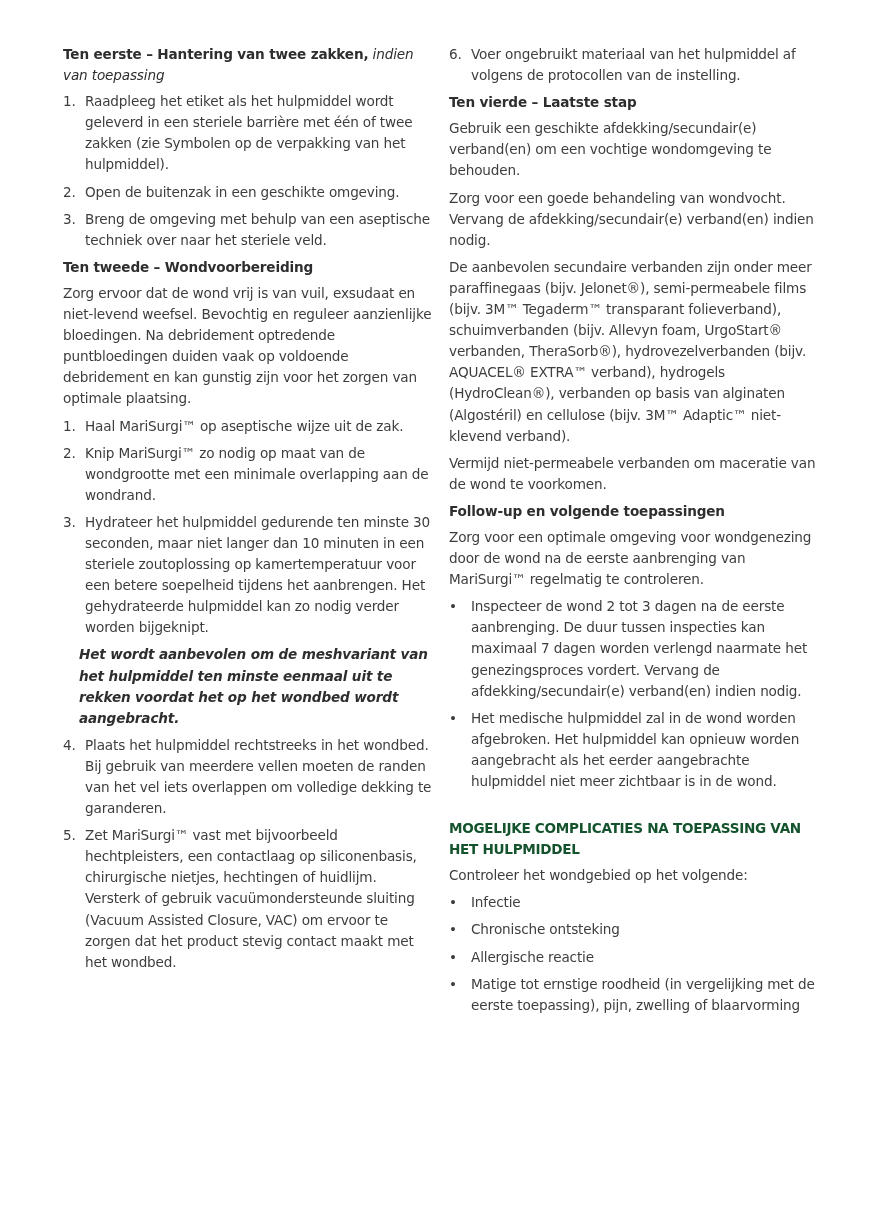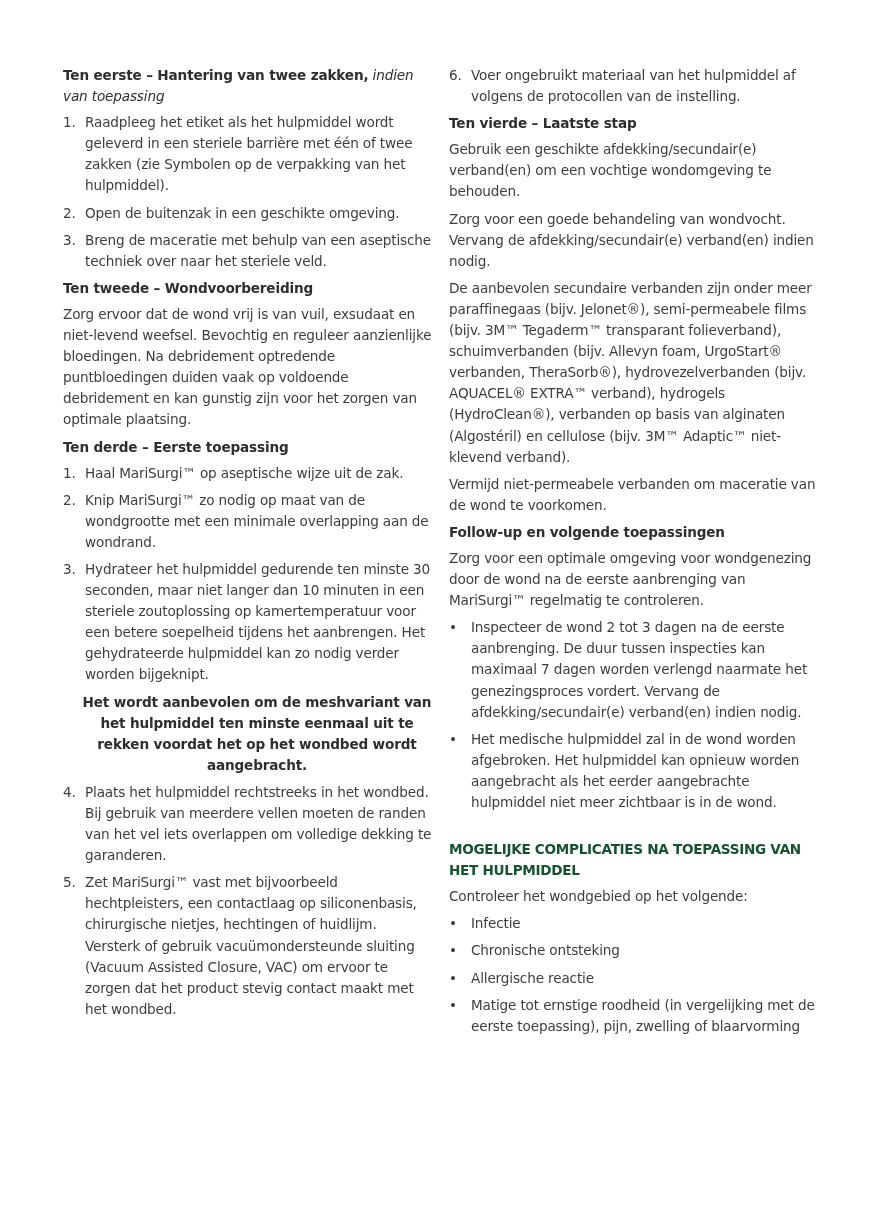--- a/index.html
+++ b/index.html
@@ -1,48 +1,47 @@
 <!DOCTYPE html>
 <html><head>
 <meta charset="utf-8">
 <style>
   html, body { margin: 0; padding: 0; background: #ffffff; }
   body {
     width: 873px; height: 1224px; position: relative; overflow: hidden;
     font-family: "DejaVu Sans", sans-serif;
     color: #3d3d3f;
   }
-  .col { position: absolute; top: 65px; font-size: 13.6px; line-height: 21.1px; letter-spacing: -0.15px; }
+  .col { position: absolute; top: 44px; font-size: 13.6px; line-height: 21.1px; letter-spacing: -0.15px; }
   .col-left { left: 63px; width: 372px; }
   .col-right { left: 449px; width: 372px; }
   .h { font-weight: bold; color: #2e2e30; margin: 0 0 5px 0; }
   .h .it { font-style: italic; font-weight: normal; }
   .p { margin: 4px 0 6px 0; }
-  .bi { font-weight: bold; color: #2e2e30; margin: 0 0 6px 16px; text-align: center; }
+  .bi { font-weight: bold; font-style: italic; color: #2e2e30; margin: 0 0 6px 16px; }
   ol, ul { list-style: none; margin: 0; padding: 0; }
   .li { position: relative; padding-left: 22px; margin: 0 0 6px 0; }
   .li .num { position: absolute; left: 0; top: 0; }
   .li .bul { position: absolute; left: 0; top: 0; }
   .caps { font-weight: bold; color: #14532d; margin: 26px 0 5px 0; letter-spacing: -0.3px; }
 </style>
 </head>
 <body>
 
 <div class="col col-left">
   <div class="h"><span>Ten eerste – Hantering van twee zakken,</span><span class="it"> indien van toepassing</span></div>
   <ol>
     <li class="li"><span class="num">1.</span><span>Raadpleeg het etiket als het hulpmiddel wordt geleverd in een steriele barrière met één of twee zakken (zie Symbolen op de verpakking van het hulpmiddel).</span></li>
     <li class="li"><span class="num">2.</span><span>Open de buitenzak in een geschikte omgeving.</span></li>
-    <li class="li"><span class="num">3.</span><span>Breng de maceratie met behulp van een aseptische techniek over naar het steriele veld.</span></li>
+    <li class="li"><span class="num">3.</span><span>Breng de omgeving met behulp van een aseptische techniek over naar het steriele veld.</span></li>
   </ol>
 
   <div class="h">Ten tweede – Wondvoorbereiding</div>
   <p class="p">Zorg ervoor dat de wond vrij is van vuil, exsudaat en niet-levend weefsel. Bevochtig en reguleer aanzienlijke bloedingen. Na debridement optredende puntbloedingen duiden vaak op voldoende debridement en kan gunstig zijn voor het zorgen van optimale plaatsing.</p>
 
-  <div class="h">Ten derde – Eerste toepassing</div>
   <ol>
     <li class="li"><span class="num">1.</span><span>Haal MariSurgi™ op aseptische wijze uit de zak.</span></li>
     <li class="li"><span class="num">2.</span><span>Knip MariSurgi™ zo nodig op maat van de wondgrootte met een minimale overlapping aan de wondrand.</span></li>
     <li class="li"><span class="num">3.</span><span>Hydrateer het hulpmiddel gedurende ten minste 30 seconden, maar niet langer dan 10 minuten in een steriele zoutoplossing op kamertemperatuur voor een betere soepelheid tijdens het aanbrengen. Het gehydrateerde hulpmiddel kan zo nodig verder worden bijgeknipt.</span></li>
   </ol>
   <p class="bi">Het wordt aanbevolen om de meshvariant van het hulpmiddel ten minste eenmaal uit te rekken voordat het op het wondbed wordt aangebracht.</p>
   <ol>
     <li class="li"><span class="num">4.</span><span>Plaats het hulpmiddel rechtstreeks in het wondbed. Bij gebruik van meerdere vellen moeten de randen van het vel iets overlappen om volledige dekking te garanderen.</span></li>
     <li class="li"><span class="num">5.</span><span>Zet MariSurgi™ vast met bijvoorbeeld hechtpleisters, een contactlaag op siliconenbasis, chirurgische nietjes, hechtingen of huidlijm. Versterk of gebruik vacuümondersteunde sluiting (Vacuum Assisted Closure, VAC) om ervoor te zorgen dat het product stevig contact maakt met het wondbed.</span></li>
   </ol>

